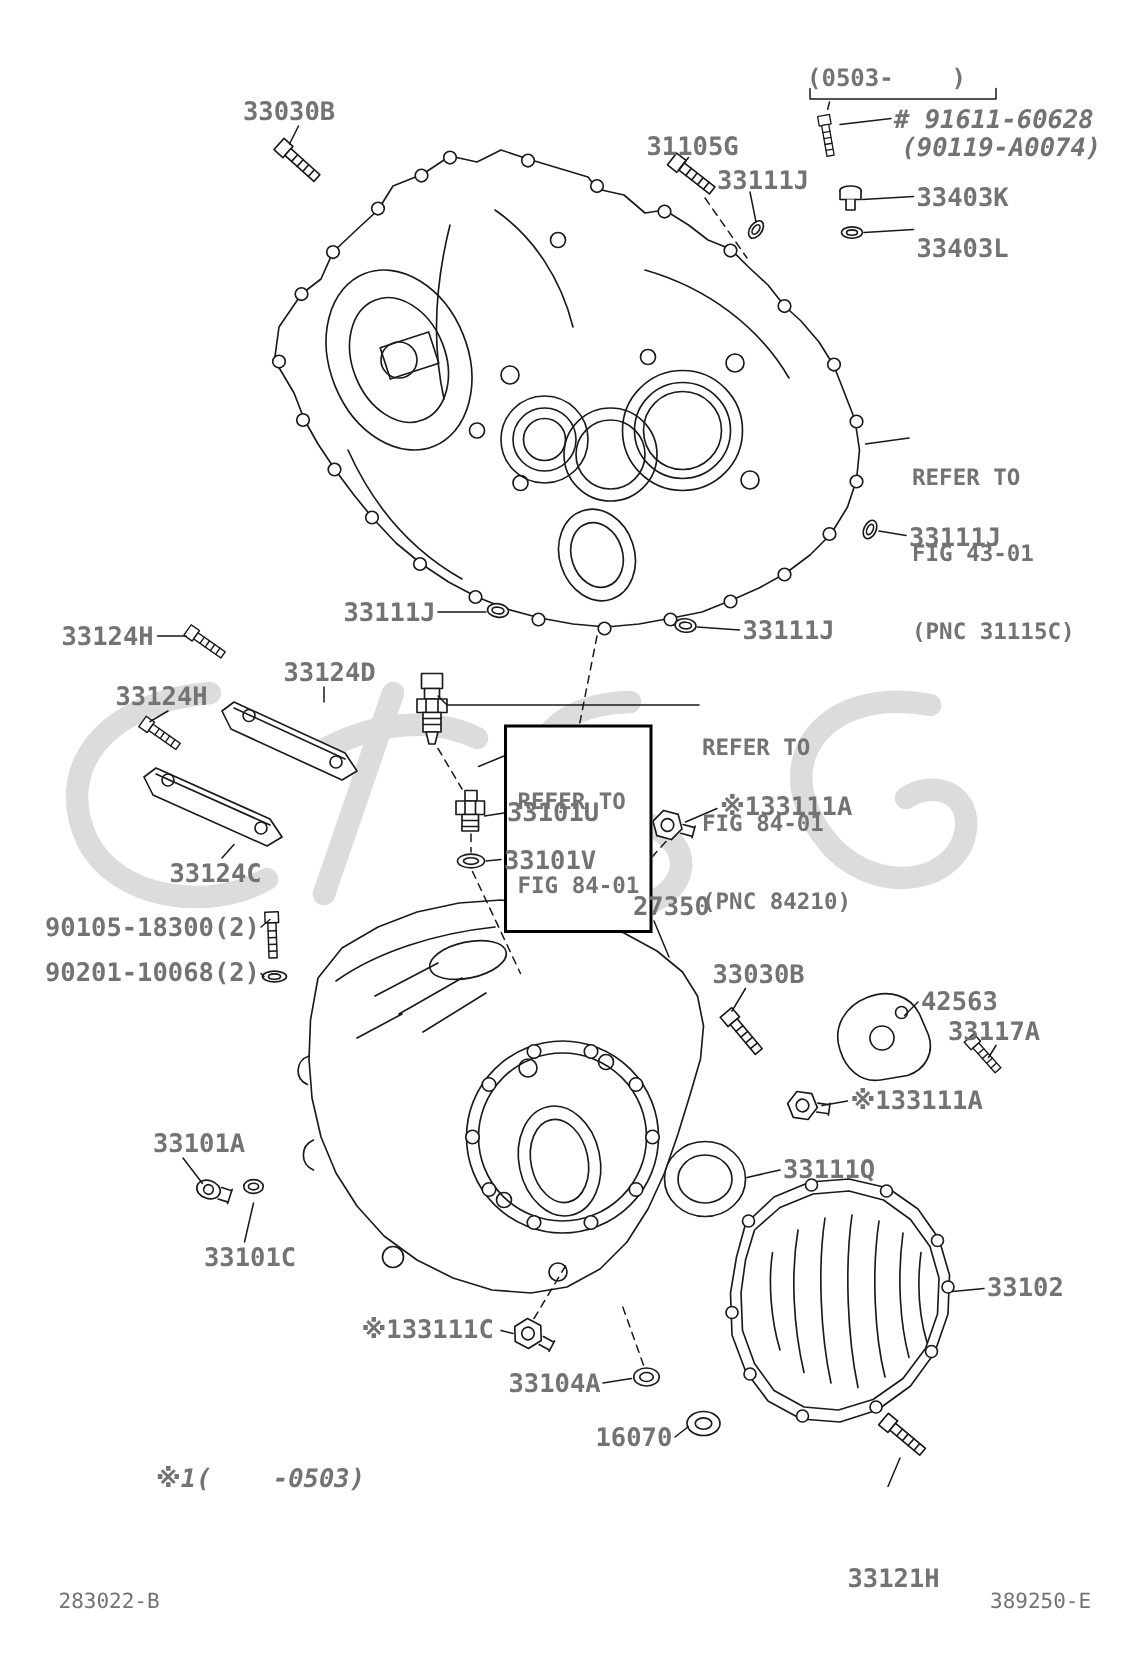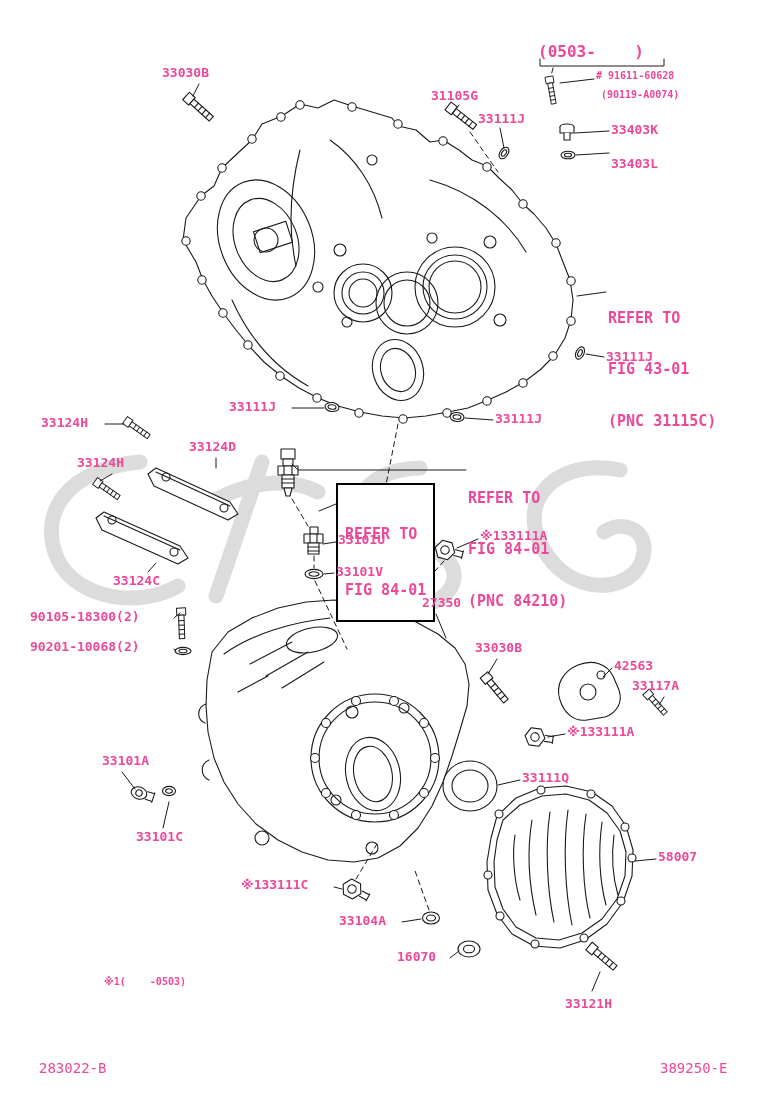--- a/index.html
+++ b/index.html
@@ -1,25 +1,25 @@
 <!DOCTYPE html>
 <html><head>
 <meta charset="utf-8">
 <style>
   html,body{margin:0;padding:0;background:#fff;}
   .page{position:relative;width:760px;height:1112px;background:#fff;overflow:hidden;
-        font-family:"DejaVu Sans Mono","DejaVu Sans",monospace;color:#ec4899;}
+        font-family:"DejaVu Sans Mono","DejaVu Sans",monospace;color:#737373;}
   svg{position:absolute;left:0;top:0;}
   .ln{stroke:#1a1a1a;fill:none;stroke-width:1.1;stroke-linejoin:round;stroke-linecap:round;}
   .thin{stroke-width:1;}
   .fw{fill:#ffffff;}
   .dash{stroke-dasharray:5 4;}
   .wm{stroke:#dcdcdc;fill:none;stroke-width:15;stroke-linecap:round;}
-  .label{position:absolute;font-weight:bold;font-size:13px;line-height:1.08;white-space:pre;}
-  .sm{font-size:10px;}
+  .label{position:absolute;font-weight:bold;font-size:17px;line-height:1.08;white-space:pre;}
+  .sm{font-size:17px;font-style:italic;}
   .md{font-size:16px;}
   .refer{position:absolute;font-weight:bold;font-size:15px;line-height:1.15;white-space:pre;}
   .refer div{display:block;}
   .refer-box{position:absolute;border:2px solid #000;background:#fff;padding:2px 7px;
              font-weight:bold;font-size:15px;line-height:1.25;white-space:pre;}
   .footer{position:absolute;font-size:14px;font-weight:normal;white-space:pre;}
 </style>
 </head>
 <body>
 
@@ -355,23 +355,23 @@
 <div class="label" style="left:30px;top:610px">90105-18300(2)</div>
 <div class="label" style="left:422px;top:596px">27350</div>
 <div class="label" style="left:30px;top:640px">90201-10068(2)</div>
 <div class="label" style="left:475px;top:641px">33030B</div>
 <div class="label" style="left:614px;top:659px">42563</div>
 <div class="label" style="left:632px;top:679px">33117A</div>
 <div class="label" style="left:567px;top:725px">※133111A</div>
 <div class="label" style="left:102px;top:754px">33101A</div>
 <div class="label" style="left:522px;top:771px">33111Q</div>
 <div class="label" style="left:136px;top:830px">33101C</div>
-<div class="label" style="left:658px;top:850px">58007</div>
+<div class="label" style="left:658px;top:850px">33102</div>
 <div class="label" style="left:241px;top:878px">※133111C</div>
 <div class="label" style="left:339px;top:914px">33104A</div>
 <div class="label" style="left:397px;top:950px">16070</div>
 <div class="label sm" style="left:104px;top:977px">※1(    -0503)</div>
-<div class="label" style="left:565px;top:997px">33121H</div>
+<div class="label" style="left:565px;top:1044px">33121H</div>
 
 <div class="footer" style="left:39px;top:1060px">283022-B</div>
 <div class="footer" style="left:660px;top:1060px">389250-E</div>
 
 </div>
 
 </body></html>

